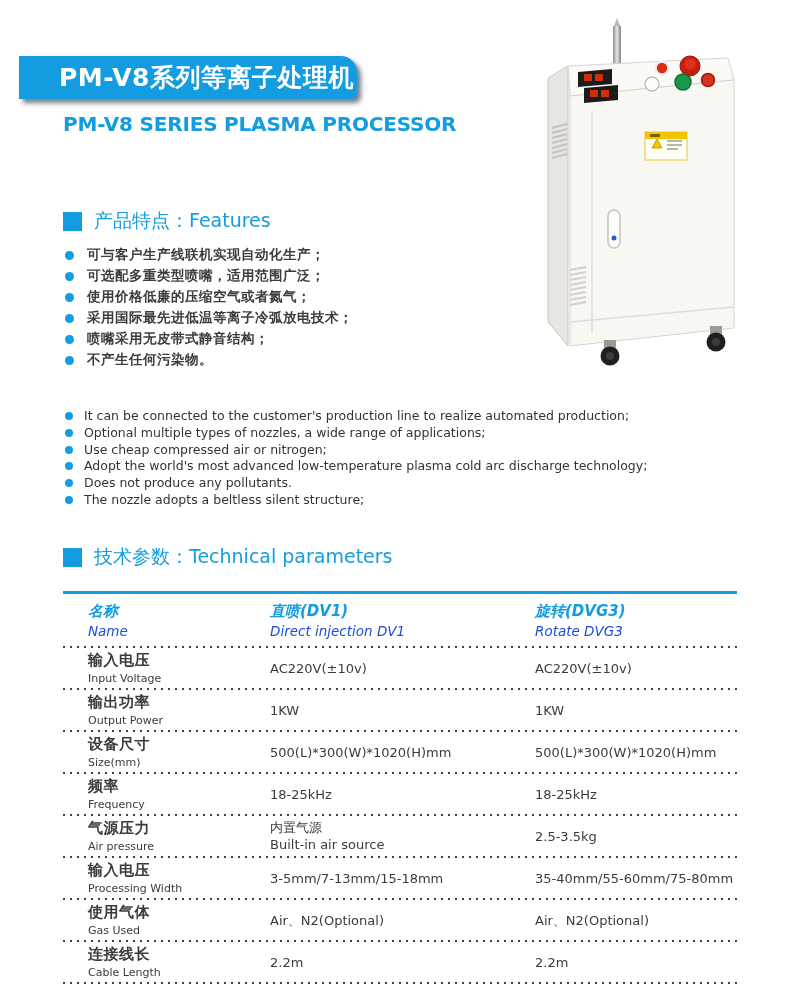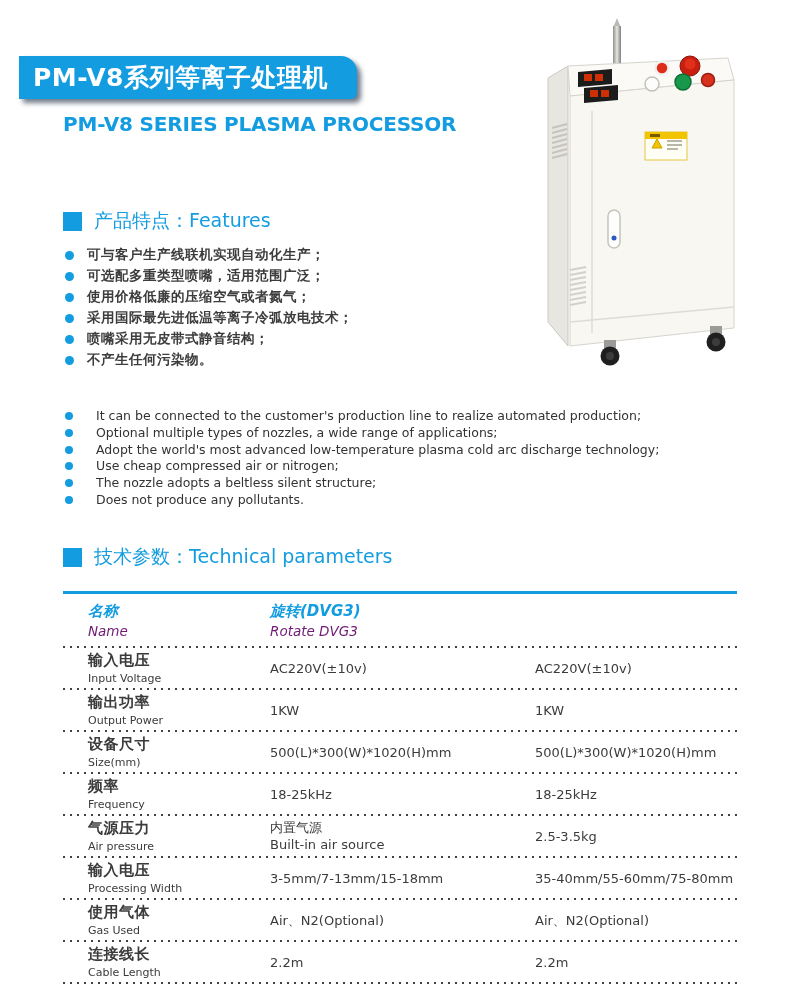--- a/index.html
+++ b/index.html
@@ -13,21 +13,21 @@
     overflow: hidden;
   }
   
   .banner {
     position: absolute; left: 19px; top: 56px;
     width: 338px; height: 43px;
     background: #149ce0;
     border-radius: 0 16px 6px 0;
     box-shadow: 4px 4px 5px rgba(70,82,100,0.75);
     display: flex; align-items: center;
-    padding-left: 14px;
+    padding-left: 40px;
   }
   .banner-title {
     color: #ffffff; font-size: 25px; font-weight: bold; letter-spacing: 0.5px;
     white-space: nowrap;
   }
   .subtitle {
     position: absolute; left: 63px; top: 112px;
     font-size: 20px; font-weight: bold; color: #149ce0;
     letter-spacing: -0.2px; white-space: nowrap;
   }
@@ -48,33 +48,33 @@
   .blist { position: absolute; left: 65px; list-style: none; }
   .blist li { display: flex; align-items: flex-start; }
   .blist .dot {
     flex: 0 0 auto; border-radius: 50%; background: #149ce0;
   }
   .zh-list { top: 246px; }
   .zh-list li { height: 21px; }
   .zh-list .dot { width: 9px; height: 9px; margin: 5px 13px 0 0; }
   .zh-list .txt { font-size: 13.5px; font-weight: 600; color: #3c3c3c; letter-spacing: 0.5px; }
   .en-list { top: 408px; }
-  .en-list li { height: 16.8px; gap: 12px; }
+  .en-list li { height: 16.8px; }
   .en-list .dot { width: 8px; height: 8px; margin: 4px 11px 0 0; }
   .en-list .txt { font-size: 12.5px; font-weight: 500; color: #333; }
   
   .spec-table { position: absolute; left: 63px; top: 591px; width: 674px; }
   .blue-line { height: 3px; background: #149ce0; }
   .grid-row {
     display: grid; grid-template-columns: 207px 265px 1fr;
   }
   .grid-row > div:first-child { padding-left: 25px; }
   .thead { padding: 8px 0 7px 0; font-style: italic; }
   .h-zh { font-size: 15px; font-weight: bold; color: #149ce0; }
-  .h-en { font-size: 13.5px; color: #701a75; margin-top: 2px; }
+  .h-en { font-size: 13.5px; color: #1d4ed8; margin-top: 2px; }
   .spec-row { height: 40px; align-items: center; }
   .name-zh { font-size: 15px; font-weight: 600; color: #3b3b3b; letter-spacing: 0.5px; }
   .name-en { font-size: 11px; color: #3b3b3b; margin-top: 2px; }
   .val-line { font-size: 13px; color: #3b3b3b; line-height: 17px; }
   .dotted {
     height: 2px;
     background-image: repeating-linear-gradient(to right, #424242 0 2px, transparent 2px 7px);
   }
   
   .product { position: absolute; left: 540px; top: 16px; }
@@ -212,49 +212,53 @@
       <li>
         <span class="dot"></span>
         <span class="txt">It can be connected to the customer's production line to realize automated production;</span>
       </li>
       <li>
         <span class="dot"></span>
         <span class="txt">Optional multiple types of nozzles, a wide range of applications;</span>
       </li>
       <li>
         <span class="dot"></span>
+        <span class="txt">Use cheap compressed air or nitrogen;</span>
+      </li>
+      <li>
+        <span class="dot"></span>
         <span class="txt">Adopt the world's most advanced low-temperature plasma cold arc discharge technology;</span>
       </li>
       <li>
         <span class="dot"></span>
-        <span class="txt">Use cheap compressed air or nitrogen;</span>
+        <span class="txt">Does not produce any pollutants.</span>
       </li>
       <li>
         <span class="dot"></span>
         <span class="txt">The nozzle adopts a beltless silent structure;</span>
-      </li>
-      <li>
-        <span class="dot"></span>
-        <span class="txt">Does not produce any pollutants.</span>
       </li>
     </ul>
 
   <div class="section-head tech-head">
     <span class="sq"></span>
     <span class="txt">技术参数：Technical parameters</span>
   </div>
 
   <div class="spec-table">
     <div class="blue-line"></div>
     <div class="grid-row thead">
       <div>
         <div class="h-zh">名称</div>
         <div class="h-en">Name</div>
       </div>
       <div>
+        <div class="h-zh">直喷(DV1)</div>
+        <div class="h-en">Direct injection DV1</div>
+      </div>
+      <div>
         <div class="h-zh">旋转(DVG3)</div>
         <div class="h-en">Rotate DVG3</div>
       </div>
     </div>
     <div class="dotted"></div>
     <div>
         <div class="grid-row spec-row">
           <div>
             <div class="name-zh">输入电压</div>
             <div class="name-en">Input Voltage</div>

